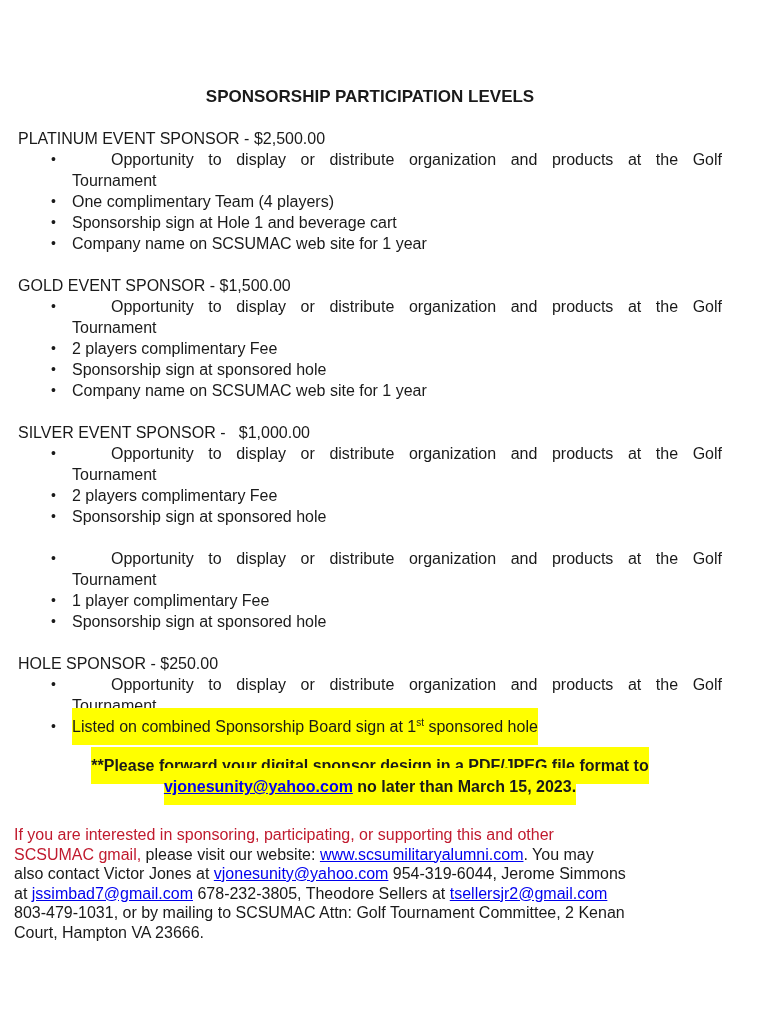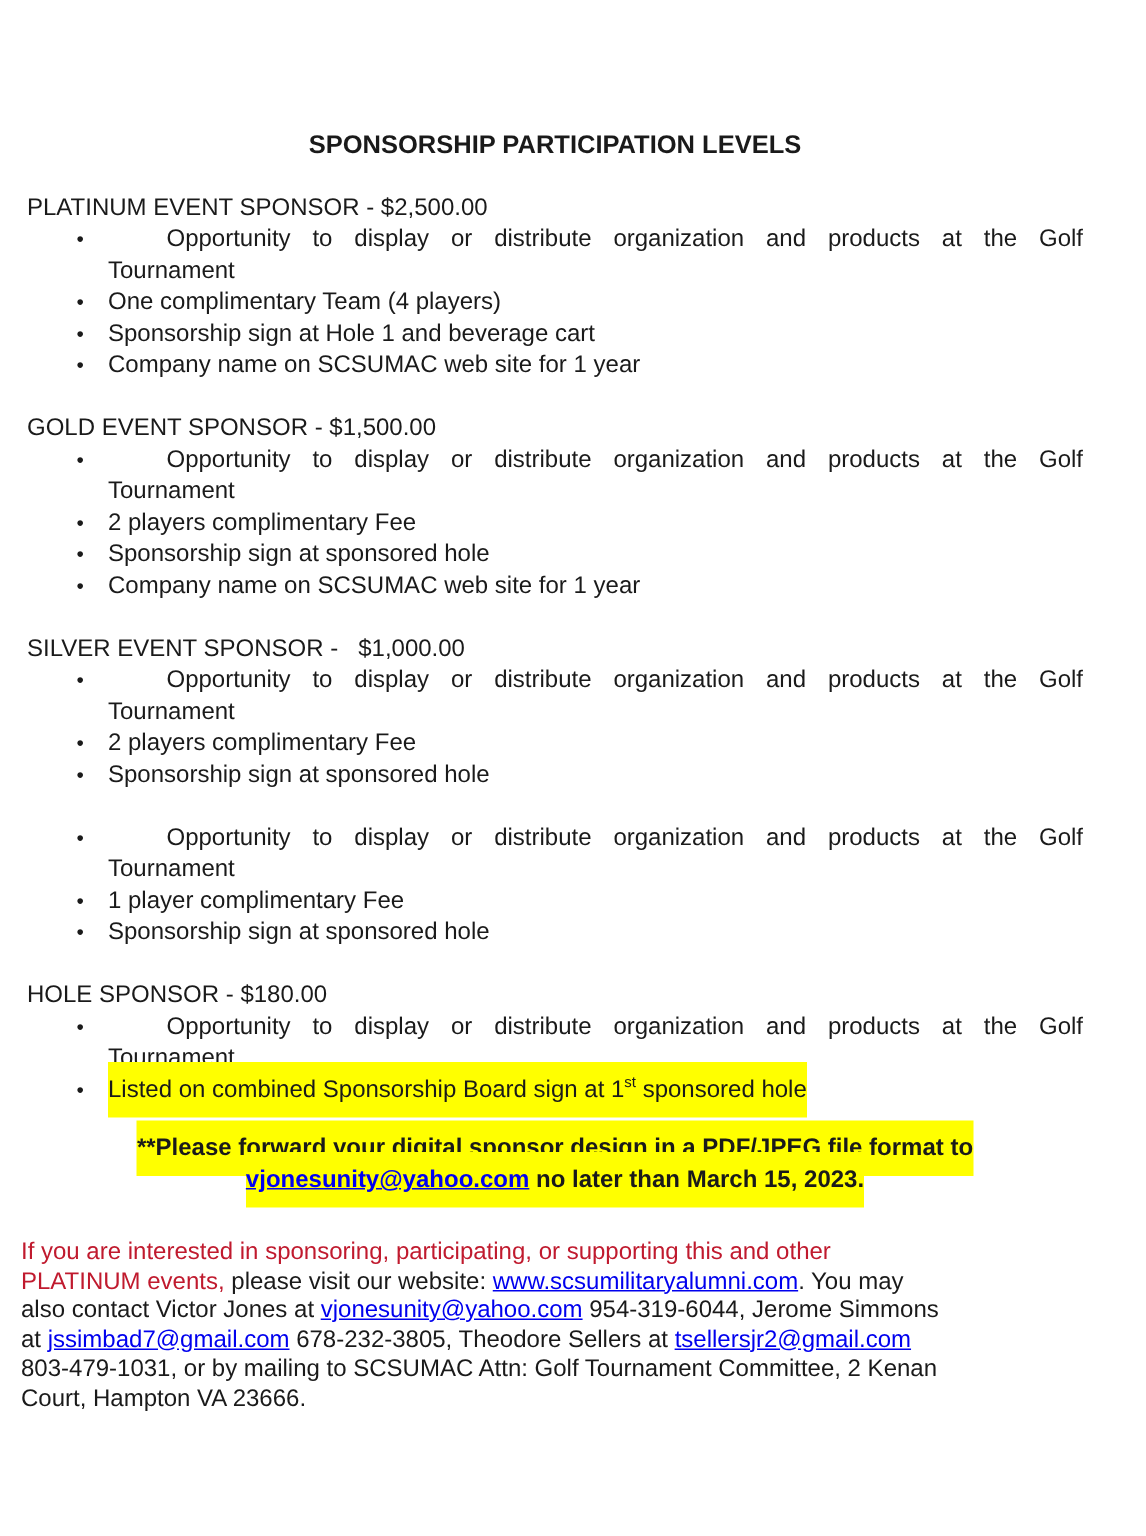--- a/index.html
+++ b/index.html
@@ -118,21 +118,21 @@
       <span class="marker">•</span>
       <div class="btext">1 player complimentary Fee</div>
     </div>
     <div class="bullet">
       <span class="marker">•</span>
       <div class="btext">Sponsorship sign at sponsored hole</div>
     </div>
   </section>
 
   <section class="block">
-    <div class="heading">HOLE SPONSOR - $180.00</div>
+    <div class="heading">HOLE SPONSOR - $250.00</div>
     <div class="bullet">
       <span class="marker">•</span>
       <div class="btext">
         <div class="jline">Opportunity to display or distribute organization and products at the Golf</div>
         <div>Tournament</div>
       </div>
     </div>
     <div class="bullet">
       <span class="marker">•</span>
       <div class="btext">
@@ -144,20 +144,20 @@
   <div class="block play">
   </div>
 
   <div class="block forward center">
     <div><span class="hl bold">**Please forward your digital sponsor design in a PDF/JPEG file format to</span></div>
     <div><span class="hl bold"><a class="link">vjonesunity@yahoo.com</a><span> no later than March 15, 2023.</span></span></div>
   </div>
 
   <div class="block contact">
     <div class="cline"><span class="red">If you are interested in sponsoring, participating, or supporting this and other</span></div>
-    <div class="cline"><span class="red">PLATINUM events,</span><span> please visit our website: </span><a class="link">www.scsumilitaryalumni.com</a><span>. You may</span></div>
+    <div class="cline"><span class="red">SCSUMAC gmail,</span><span> please visit our website: </span><a class="link">www.scsumilitaryalumni.com</a><span>. You may</span></div>
     <div class="cline"><span>also contact Victor Jones at </span><a class="link">vjonesunity@yahoo.com</a><span> 954-319-6044, Jerome Simmons</span></div>
     <div class="cline"><span>at </span><a class="link">jssimbad7@gmail.com</a><span> 678-232-3805, Theodore Sellers at </span><a class="link">tsellersjr2@gmail.com</a></div>
     <div class="cline"><span>803-479-1031, or by mailing to SCSUMAC Attn: Golf Tournament Committee, 2 Kenan</span></div>
     <div class="cline"><span>Court, Hampton VA 23666.</span></div>
   </div>
 
 </div>
 
 </body></html>

